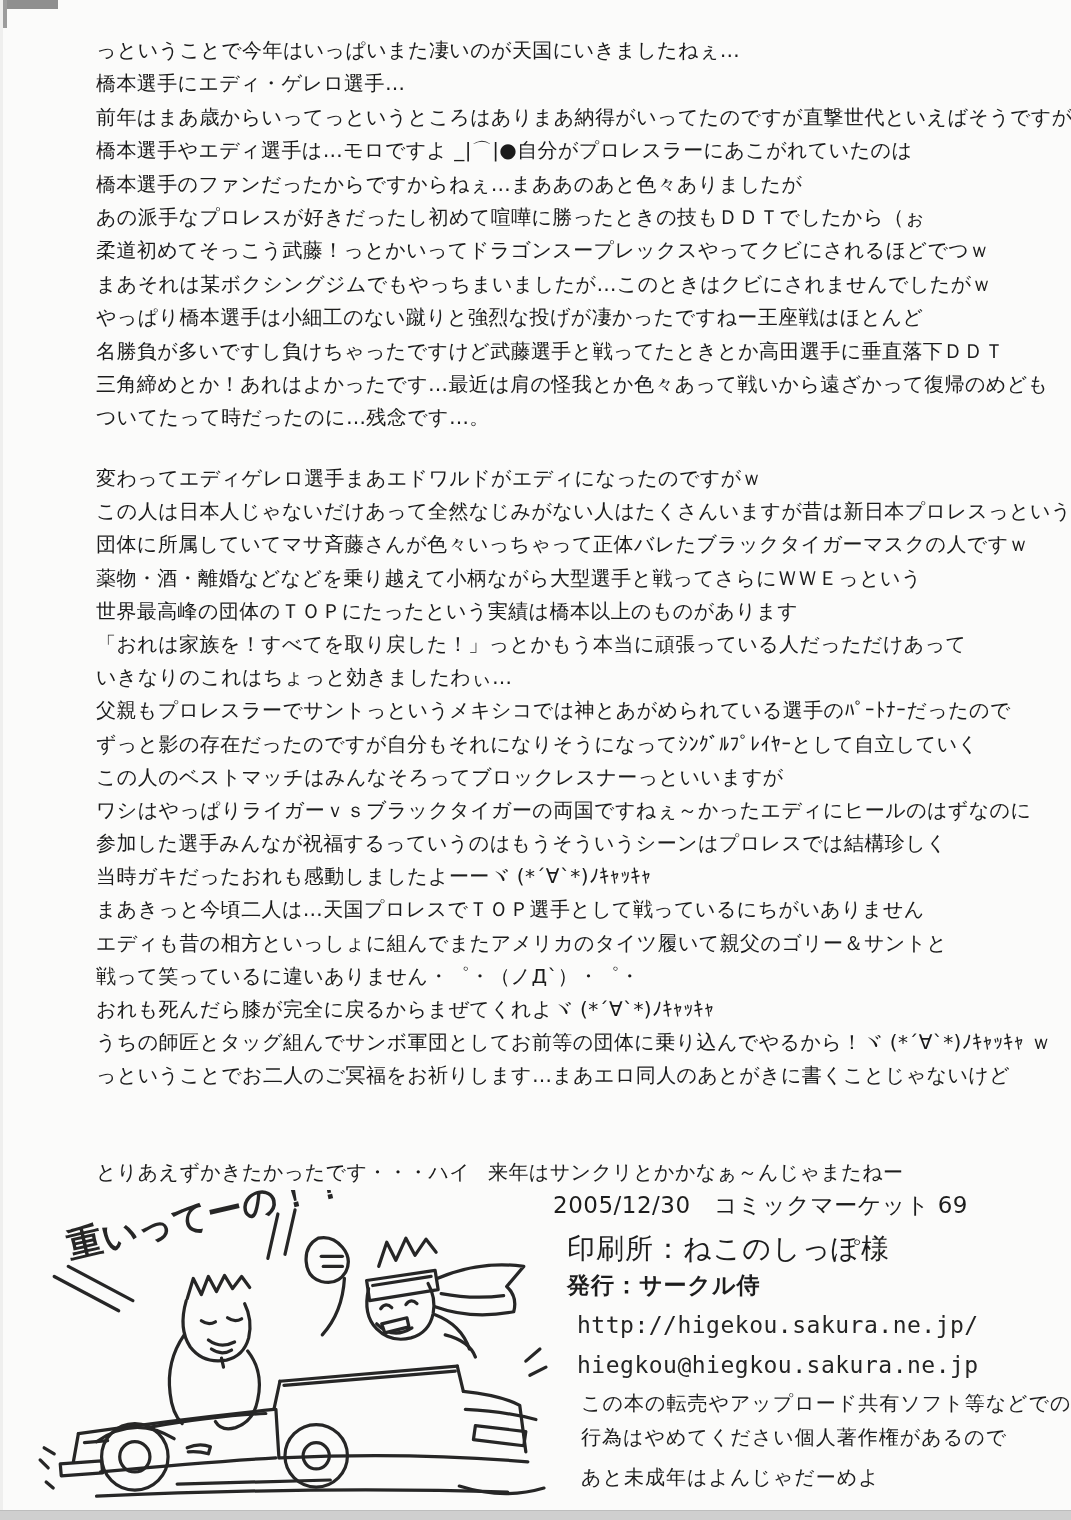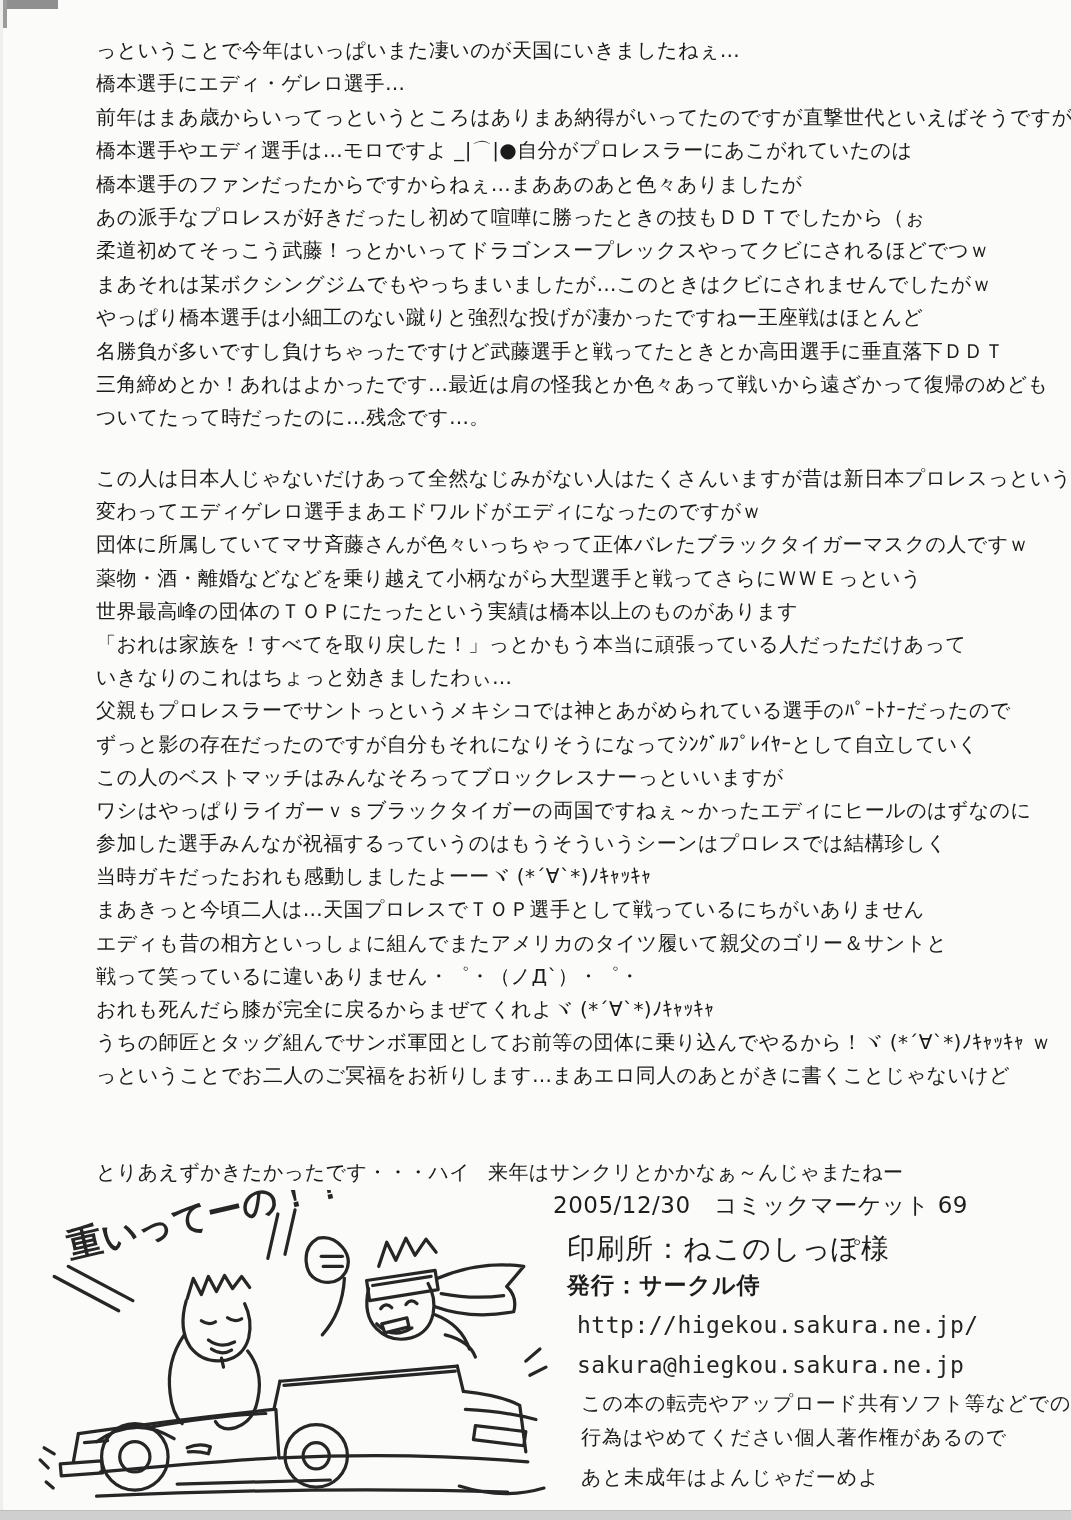--- a/index.html
+++ b/index.html
@@ -76,22 +76,22 @@
     <div class="textline">あの派手なプロレスが好きだったし初めて喧嘩に勝ったときの技もＤＤＴでしたから（ぉ</div>
     <div class="textline">柔道初めてそっこう武藤！っとかいってドラゴンスープレックスやってクビにされるほどでつｗ</div>
     <div class="textline">まあそれは某ボクシングジムでもやっちまいましたが…このときはクビにされませんでしたがｗ</div>
     <div class="textline">やっぱり橋本選手は小細工のない蹴りと強烈な投げが凄かったですねー王座戦はほとんど</div>
     <div class="textline">名勝負が多いですし負けちゃったですけど武藤選手と戦ってたときとか高田選手に垂直落下ＤＤＴ</div>
     <div class="textline">三角締めとか！あれはよかったです…最近は肩の怪我とか色々あって戦いから遠ざかって復帰のめども</div>
     <div class="textline">ついてたって時だったのに…残念です…。</div>
   </div>
 
   <div class="block2">
+    <div class="textline">変わってエディゲレロ選手まあエドワルドがエディになったのですがｗ</div>
     <div class="textline">この人は日本人じゃないだけあって全然なじみがない人はたくさんいますが昔は新日本プロレスっという</div>
-    <div class="textline">変わってエディゲレロ選手まあエドワルドがエディになったのですがｗ</div>
     <div class="textline">団体に所属していてマサ斉藤さんが色々いっちゃって正体バレたブラックタイガーマスクの人ですｗ</div>
     <div class="textline">薬物・酒・離婚などなどを乗り越えて小柄ながら大型選手と戦ってさらにＷＷＥっという</div>
     <div class="textline">世界最高峰の団体のＴＯＰにたったという実績は橋本以上のものがあります</div>
     <div class="textline">「おれは家族を！すべてを取り戻した！」っとかもう本当に頑張っている人だっただけあって</div>
     <div class="textline">いきなりのこれはちょっと効きましたわぃ…</div>
     <div class="textline">父親もプロレスラーでサントっというメキシコでは神とあがめられている選手のﾊﾟｰﾄﾅｰだったので</div>
     <div class="textline">ずっと影の存在だったのですが自分もそれになりそうになってｼﾝｸﾞﾙﾌﾟﾚｲﾔｰとして自立していく</div>
     <div class="textline">この人のベストマッチはみんなそろってブロックレスナーっといいますが</div>
     <div class="textline">ワシはやっぱりライガーｖｓブラックタイガーの両国ですねぇ～かったエディにヒールのはずなのに</div>
     <div class="textline">参加した選手みんなが祝福するっていうのはもうそういうシーンはプロレスでは結構珍しく</div>
@@ -107,21 +107,21 @@
   <div class="closing-row">
     <span class="textline closing-left">とりあえずかきたかったです・・・ハイ</span>
     <span class="textline closing-right">来年はサンクリとかかなぁ～んじゃまたねー</span>
   </div>
 
   <div class="colophon">
     <div class="event-line">2005/12/30　コミックマーケット 69</div>
     <div class="printer-line">印刷所：ねこのしっぽ様</div>
     <div class="publisher-line">発行：サークル侍</div>
     <div class="url-line">http://higekou.sakura.ne.jp/</div>
-    <div class="email-line">sakura@hiegkou.sakura.ne.jp</div>
+    <div class="email-line">hiegkou@hiegkou.sakura.ne.jp</div>
     <div class="notice-line notice-0">この本の転売やアップロード共有ソフト等などでの</div>
     <div class="notice-line notice-1">行為はやめてください個人著作権があるので</div>
     <div class="notice-line notice-2">あと未成年はよんじゃだーめよ</div>
   </div>
 
   <div class="sketch-wrap">
     <svg viewBox="0 0 520 310">
       <g fill="none" stroke="#262626" stroke-width="3.2" stroke-linecap="round" stroke-linejoin="round">
 
         <path d="M250,22 l-10,44"></path>

